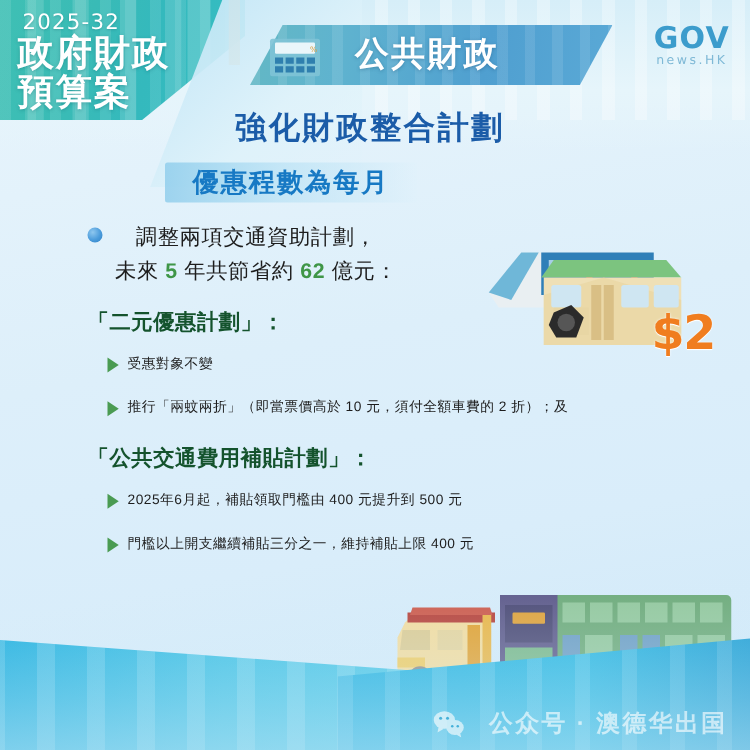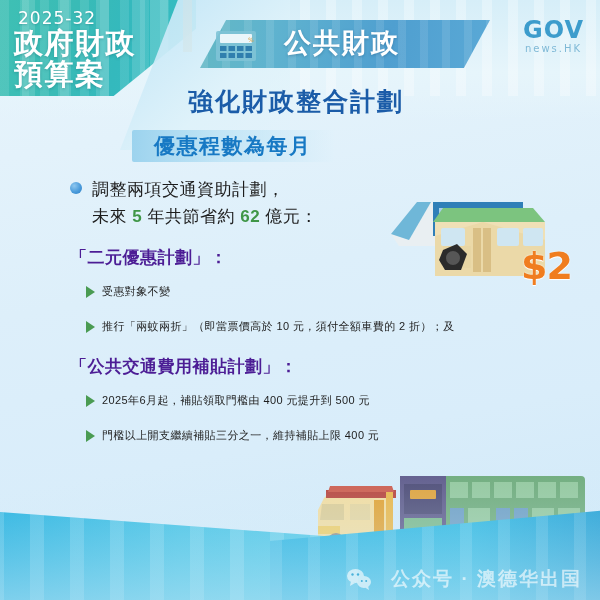--- a/index.html
+++ b/index.html
@@ -216,38 +216,39 @@
   
   .content {
     position: absolute;
     left: 70px; top: 176px;
     width: 470px;
   }
   .lead-row {
     display: flex;
     align-items: flex-start;
     gap: 10px;
+    text-align: center;
   }
   .bullet-dot {
     width: 12px; height: 12px;
     border-radius: 50%;
     background: radial-gradient(circle at 35% 32%, #8ec7ef 0%, #4a9bdb 55%, #2e7fc4 100%);
     flex: 0 0 auto;
     margin-top: 6px;
   }
   .lead-text {
     color: #1d1d1d;
     font-size: 17px;
     line-height: 27px;
     letter-spacing: .5px;
   }
   .num-green { color: #3f9647; font-weight: bold; }
 
   .section-label {
-    color: #4c1d95;
+    color: #14532d;
     font-size: 17px;
     font-weight: bold;
     letter-spacing: .5px;
     margin-top: 16px;
   }
   .item {
     display: flex;
     align-items: flex-start;
     gap: 7px;
     margin-top: 10px;

